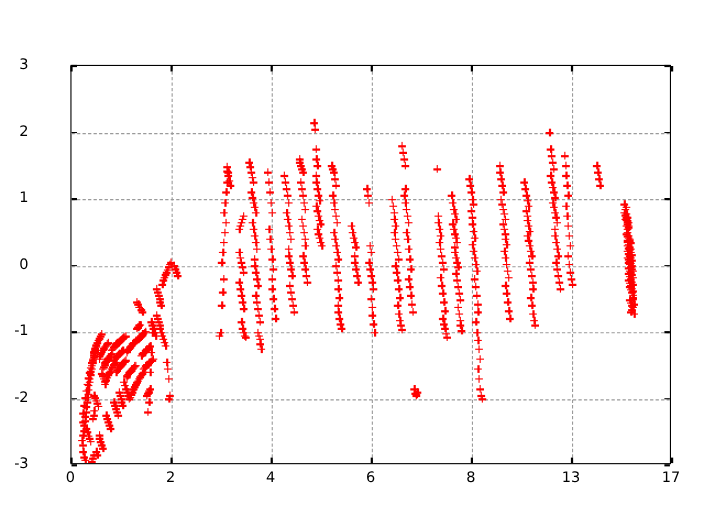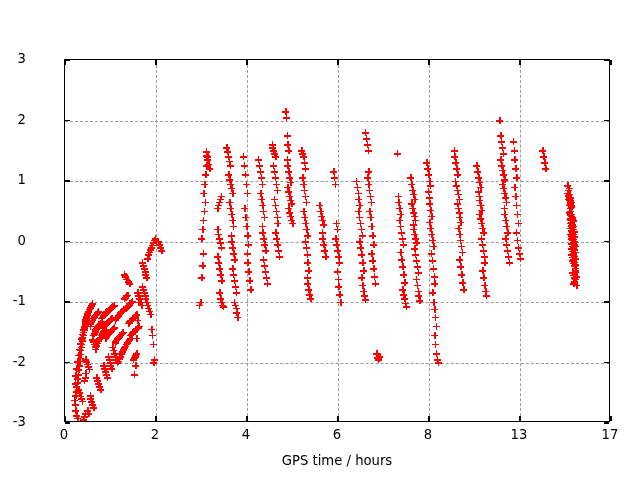--- a/index.html
+++ b/index.html
@@ -884,15 +884,14 @@
       <div class="ylab" style="top: 59px;">3</div>
       <div class="xlab" style="left: 44px;">0</div>
       <div class="xlab" style="left: 135px;">2</div>
       <div class="xlab" style="left: 226px;">4</div>
       <div class="xlab" style="left: 317px;">6</div>
       <div class="xlab" style="left: 408px;">8</div>
       <div class="xlab" style="left: 499px;">13</div>
       <div class="xlab" style="left: 590px;">17</div>
     </div>
 
-  <div id="xtitle">GPS time / hours</div>
 
 </div>
 
 </body></html>

